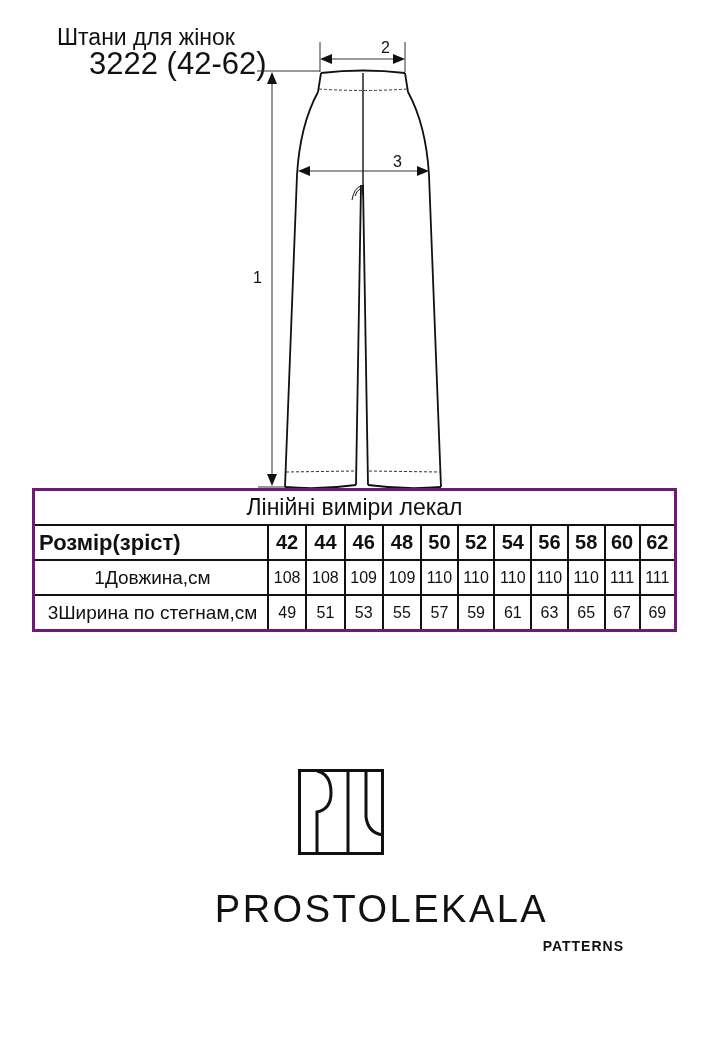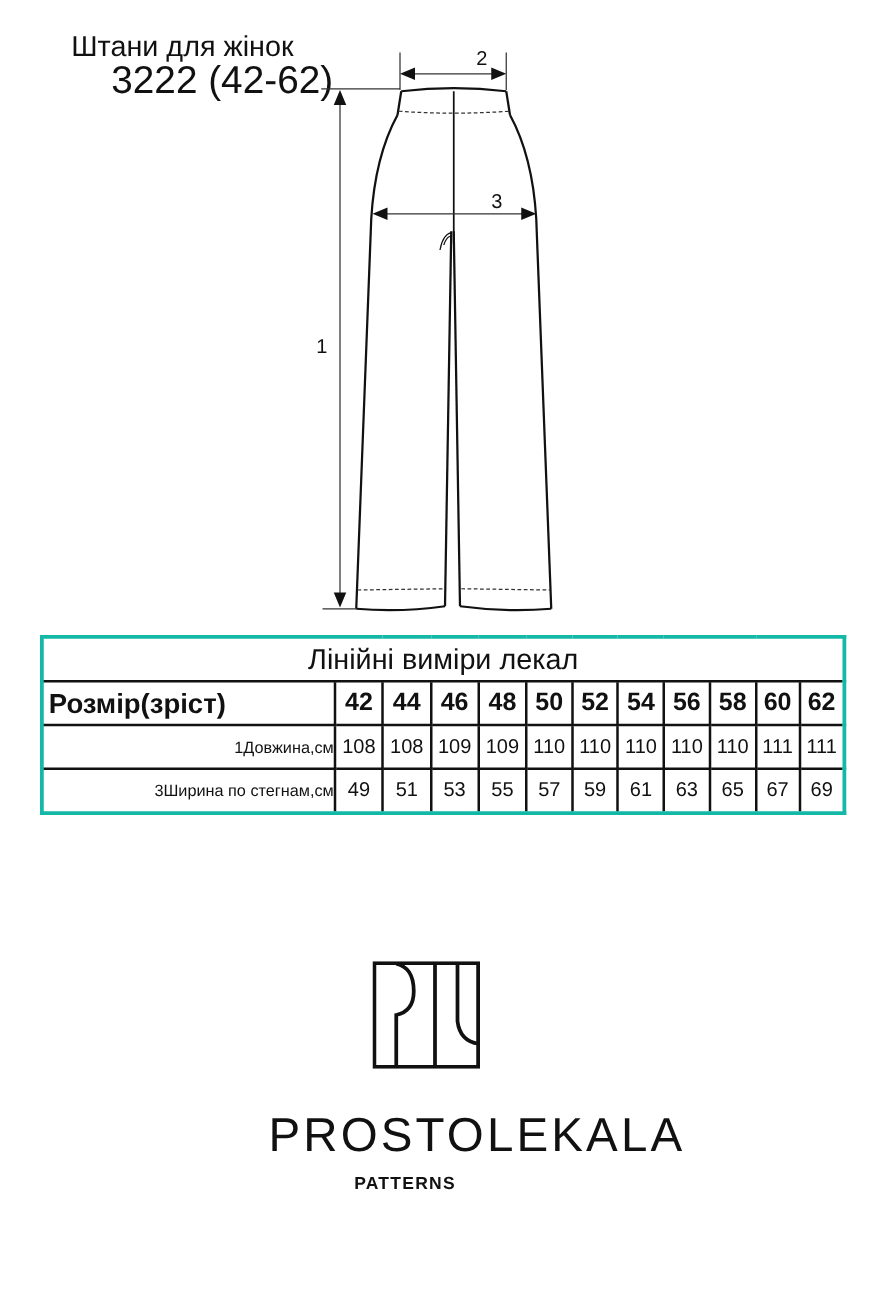--- a/index.html
+++ b/index.html
@@ -2,33 +2,33 @@
 <html><head>
 <meta charset="utf-8">
 <style>
   html, body { margin:0; padding:0; background:#fff; }
   body { width:703px; height:1049px; position:relative; overflow:hidden;
          font-family:"Liberation Sans", sans-serif; color:#111; }
   .title1 { position:absolute; left:57px; top:24px; font-size:23px; line-height:26px; }
   .title2 { position:absolute; left:89px; top:51px; font-size:31px; line-height:26px; }
   svg.drawing { position:absolute; left:0; top:0; }
   .dimlabel { position:absolute; font-size:16px; line-height:18px; }
-  table.meas { position:absolute; left:32px; top:508px; width:645px; border-collapse:collapse;
-               border:3px solid #14b8a6; }
+  table.meas { position:absolute; left:32px; top:488px; width:645px; border-collapse:collapse;
+               border:3px solid #701a75; }
   table.meas td { border:2px solid #111; padding:0; text-align:center; white-space:nowrap; }
   .cap td { font-size:23px; height:33px; }
   .sizes td { font-size:20px; height:33px;font-weight:bold; }
   .sizes td.lbl { font-size:22px; text-align:left; padding-left:4px; }
   .r td { font-size:16px; height:33px; }
-  .r td.lbl { font-size:13px; text-align:right; padding-left:3px; }
+  .r td.lbl { font-size:19px; text-align:center; padding-left:3px; }
   .logo-box { position:absolute; left:298px; top:769px; width:86px; height:86px; }
   .brand { position:absolute; left:0; width:703px; top:888px; text-align:center;
            font-size:38px; letter-spacing:2.5px; line-height:42px;margin-left:30px; }
-  .sub { position:absolute; left:0; width:624px; top:938px; text-align:center;
-         font-size:14px; font-weight:bold; letter-spacing:1px;padding-left:12px; }
+  .sub { position:absolute; left:0; width:624px; top:938px; text-align:right;
+         font-size:14px; font-weight:bold; letter-spacing:1px; }
 </style>
 </head>
 <body>
 
 <div class="title1">Штани для жінок</div>
 <div class="title2">3222 (42-62)</div>
 
 <svg class="drawing" width="703" height="500" viewBox="0 0 703 500">
   <g fill="none" stroke="#111" stroke-width="1.8">
 

